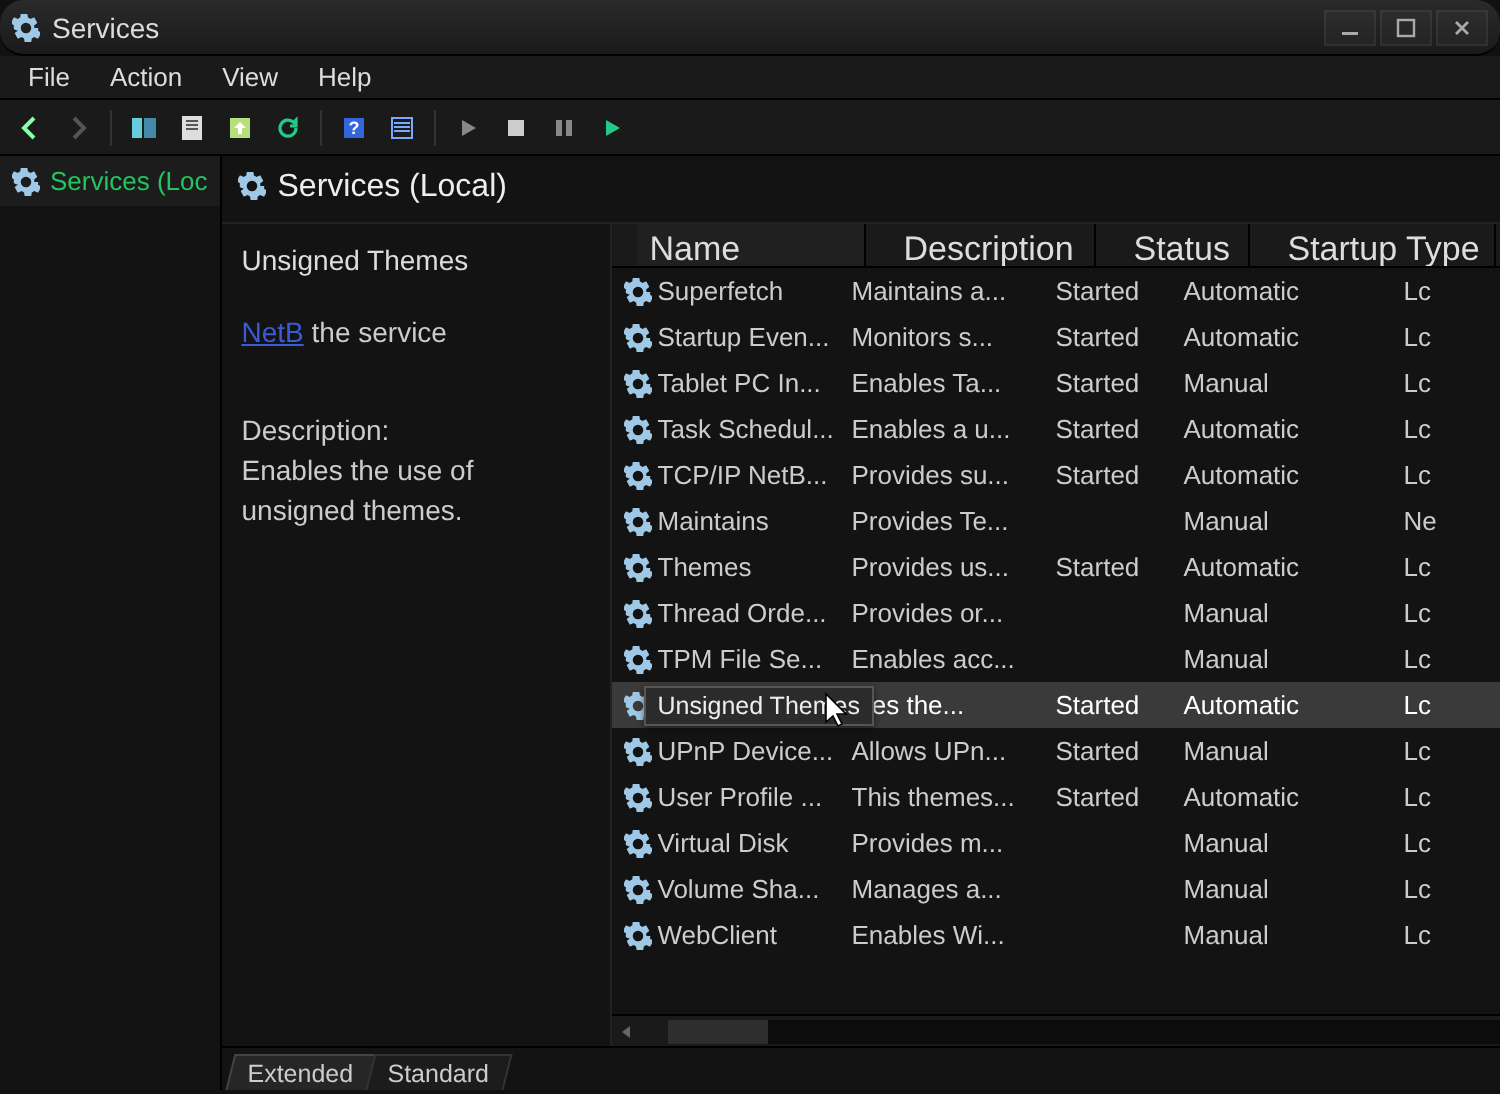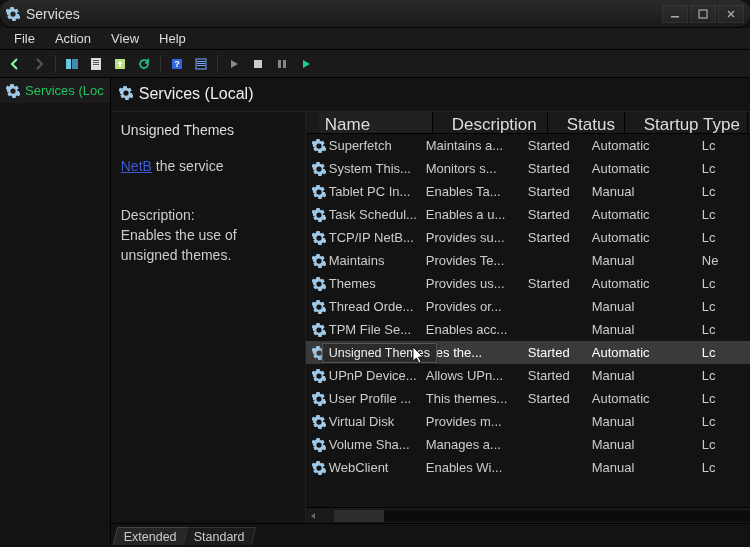--- a/index.html
+++ b/index.html
@@ -239,21 +239,21 @@
               <div class="td desc">Maintains a...</div>
               <div class="td status">Started</div>
               <div class="td start">Automatic</div>
               <div class="td logon">Lc</div>
             </div>
             <div class="tr">
               <div class="td name">
                 <span class="gear"><svg viewBox="0 0 16 16">
                     <path fill="#9fc8e6" d="M8 5a3 3 0 100 6 3 3 0 000-6zm7 3c0 .5-.05 1-.15 1.4l1.6 1.3c.15.1.2.3.1.5l-1.5 2.6c-.1.2-.3.25-.5.2l-1.9-.8c-.4.3-.85.55-1.35.75l-.3 2c0 .2-.2.35-.4.35h-3c-.2 0-.4-.15-.4-.35l-.3-2c-.5-.2-.95-.45-1.35-.75l-1.9.8c-.2.05-.4 0-.5-.2l-1.5-2.6c-.1-.2-.05-.4.1-.5l1.6-1.3C1.05 9 1 8.5 1 8s.05-1 .15-1.4L-.45 5.3c-.15-.1-.2-.3-.1-.5l1.5-2.6c.1-.2.3-.25.5-.2l1.9.8c.4-.3.85-.55 1.35-.75l.3-2c0-.2.2-.35.4-.35h3c.2 0 .4.15.4.35l.3 2c.5.2.95.45 1.35.75l1.9-.8c.2-.05.4 0 .5.2l1.5 2.6c.1.2.05.4-.1.5l-1.6 1.3c.1.4.15.9.15 1.4z"></path>
                   </svg></span>
-                <span>System This...</span>
+                <span>Startup Even...</span>
               </div>
               <div class="td desc">Monitors s...</div>
               <div class="td status">Started</div>
               <div class="td start">Automatic</div>
               <div class="td logon">Lc</div>
             </div>
             <div class="tr">
               <div class="td name">
                 <span class="gear"><svg viewBox="0 0 16 16">
                     <path fill="#9fc8e6" d="M8 5a3 3 0 100 6 3 3 0 000-6zm7 3c0 .5-.05 1-.15 1.4l1.6 1.3c.15.1.2.3.1.5l-1.5 2.6c-.1.2-.3.25-.5.2l-1.9-.8c-.4.3-.85.55-1.35.75l-.3 2c0 .2-.2.35-.4.35h-3c-.2 0-.4-.15-.4-.35l-.3-2c-.5-.2-.95-.45-1.35-.75l-1.9.8c-.2.05-.4 0-.5-.2l-1.5-2.6c-.1-.2-.05-.4.1-.5l1.6-1.3C1.05 9 1 8.5 1 8s.05-1 .15-1.4L-.45 5.3c-.15-.1-.2-.3-.1-.5l1.5-2.6c.1-.2.3-.25.5-.2l1.9.8c.4-.3.85-.55 1.35-.75l.3-2c0-.2.2-.35.4-.35h3c.2 0 .4.15.4.35l.3 2c.5.2.95.45 1.35.75l1.9-.8c.2-.05.4 0 .5.2l1.5 2.6c.1.2.05.4-.1.5l-1.6 1.3c.1.4.15.9.15 1.4z"></path>

